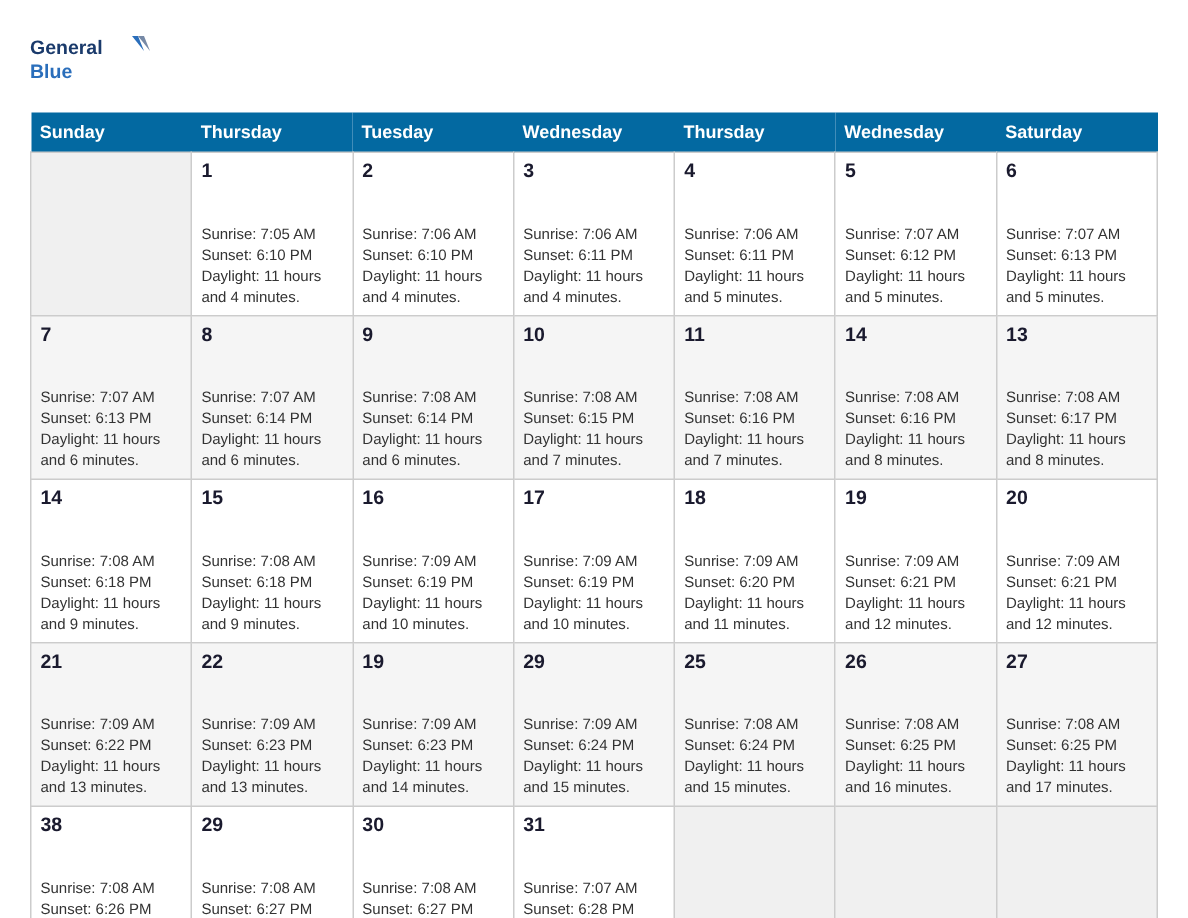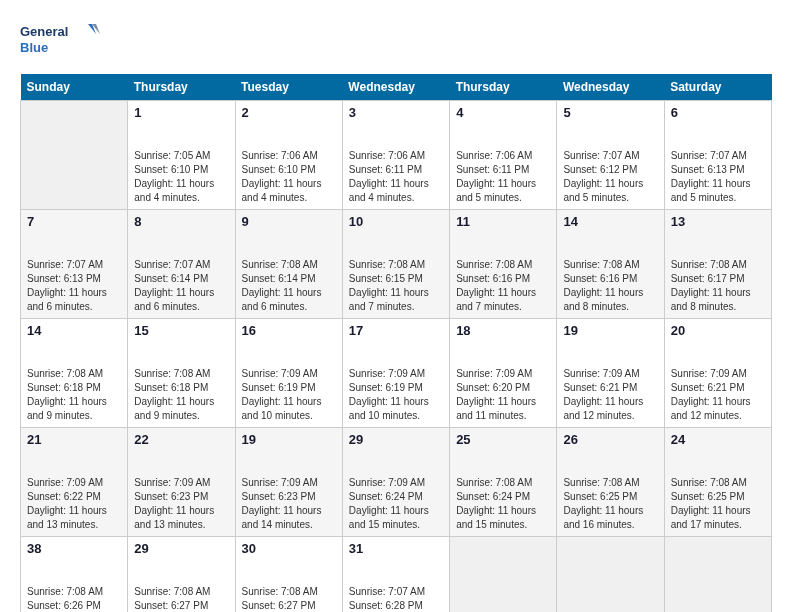--- a/index.html
+++ b/index.html
@@ -216,21 +216,21 @@
         </td>
         <td>
           <span class="day-num">25</span>
           <div class="day-info">Sunrise: 7:08 AM<br>Sunset: 6:24 PM<br>Daylight: 11 hours<br>and 15 minutes.</div>
         </td>
         <td>
           <span class="day-num">26</span>
           <div class="day-info">Sunrise: 7:08 AM<br>Sunset: 6:25 PM<br>Daylight: 11 hours<br>and 16 minutes.</div>
         </td>
         <td>
-          <span class="day-num">24</span>
+          <span class="day-num">27</span>
           <div class="day-info">Sunrise: 7:08 AM<br>Sunset: 6:25 PM<br>Daylight: 11 hours<br>and 17 minutes.</div>
         </td>
       </tr>
       <tr>
         <td>
           <span class="day-num">38</span>
           <div class="day-info">Sunrise: 7:08 AM<br>Sunset: 6:26 PM<br>Daylight: 11 hours<br>and 18 minutes.</div>
         </td>
         <td>
           <span class="day-num">29</span>

